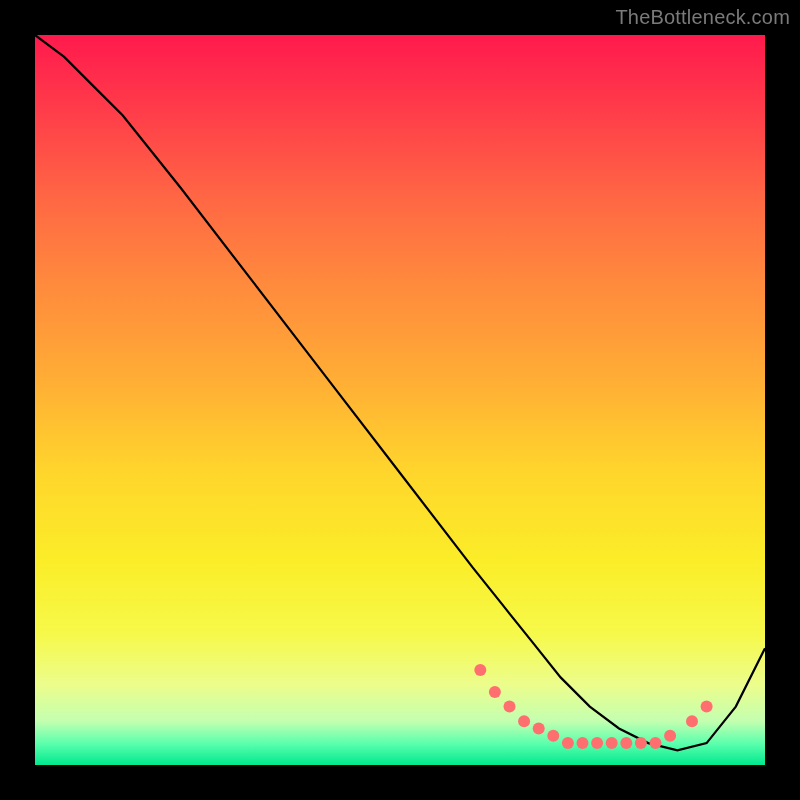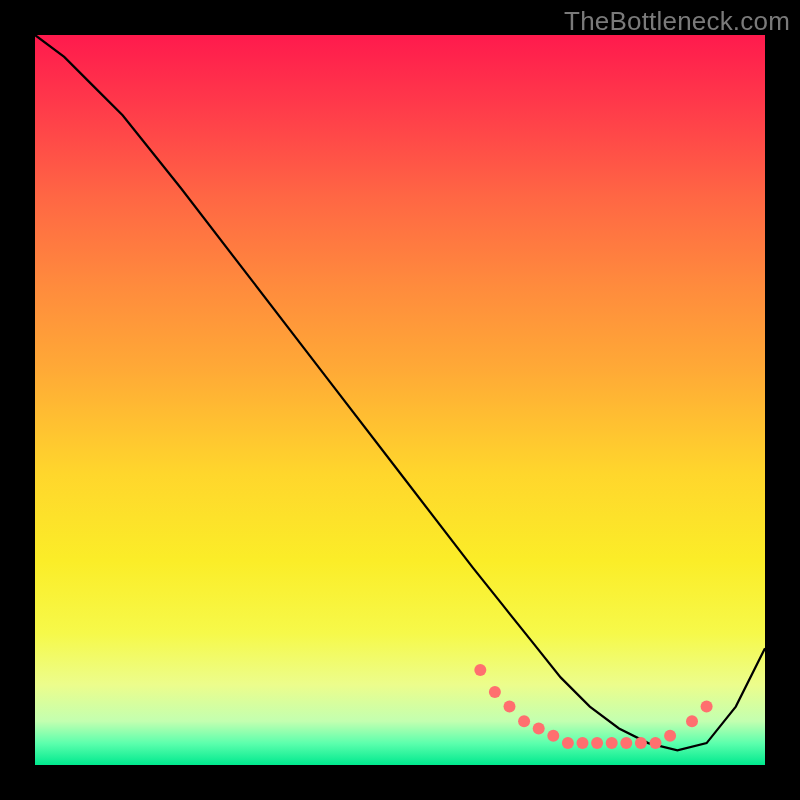--- a/index.html
+++ b/index.html
@@ -38,21 +38,21 @@
       #c3ffb0 94%,
       #5dffad 97%,
       #00e98e 100%
     );
   }
   .watermark {
     position: absolute;
     top: 6px;
     right: 10px;
     color: #7a7a7a;
-    font-size: 26px;
+    font-size: 20px;
     letter-spacing: 0.2px;
     user-select: none;
   }
   svg.curve {
     position: absolute;
     left: 0;
     top: 0;
     width: 730px;
     height: 730px;
   }

